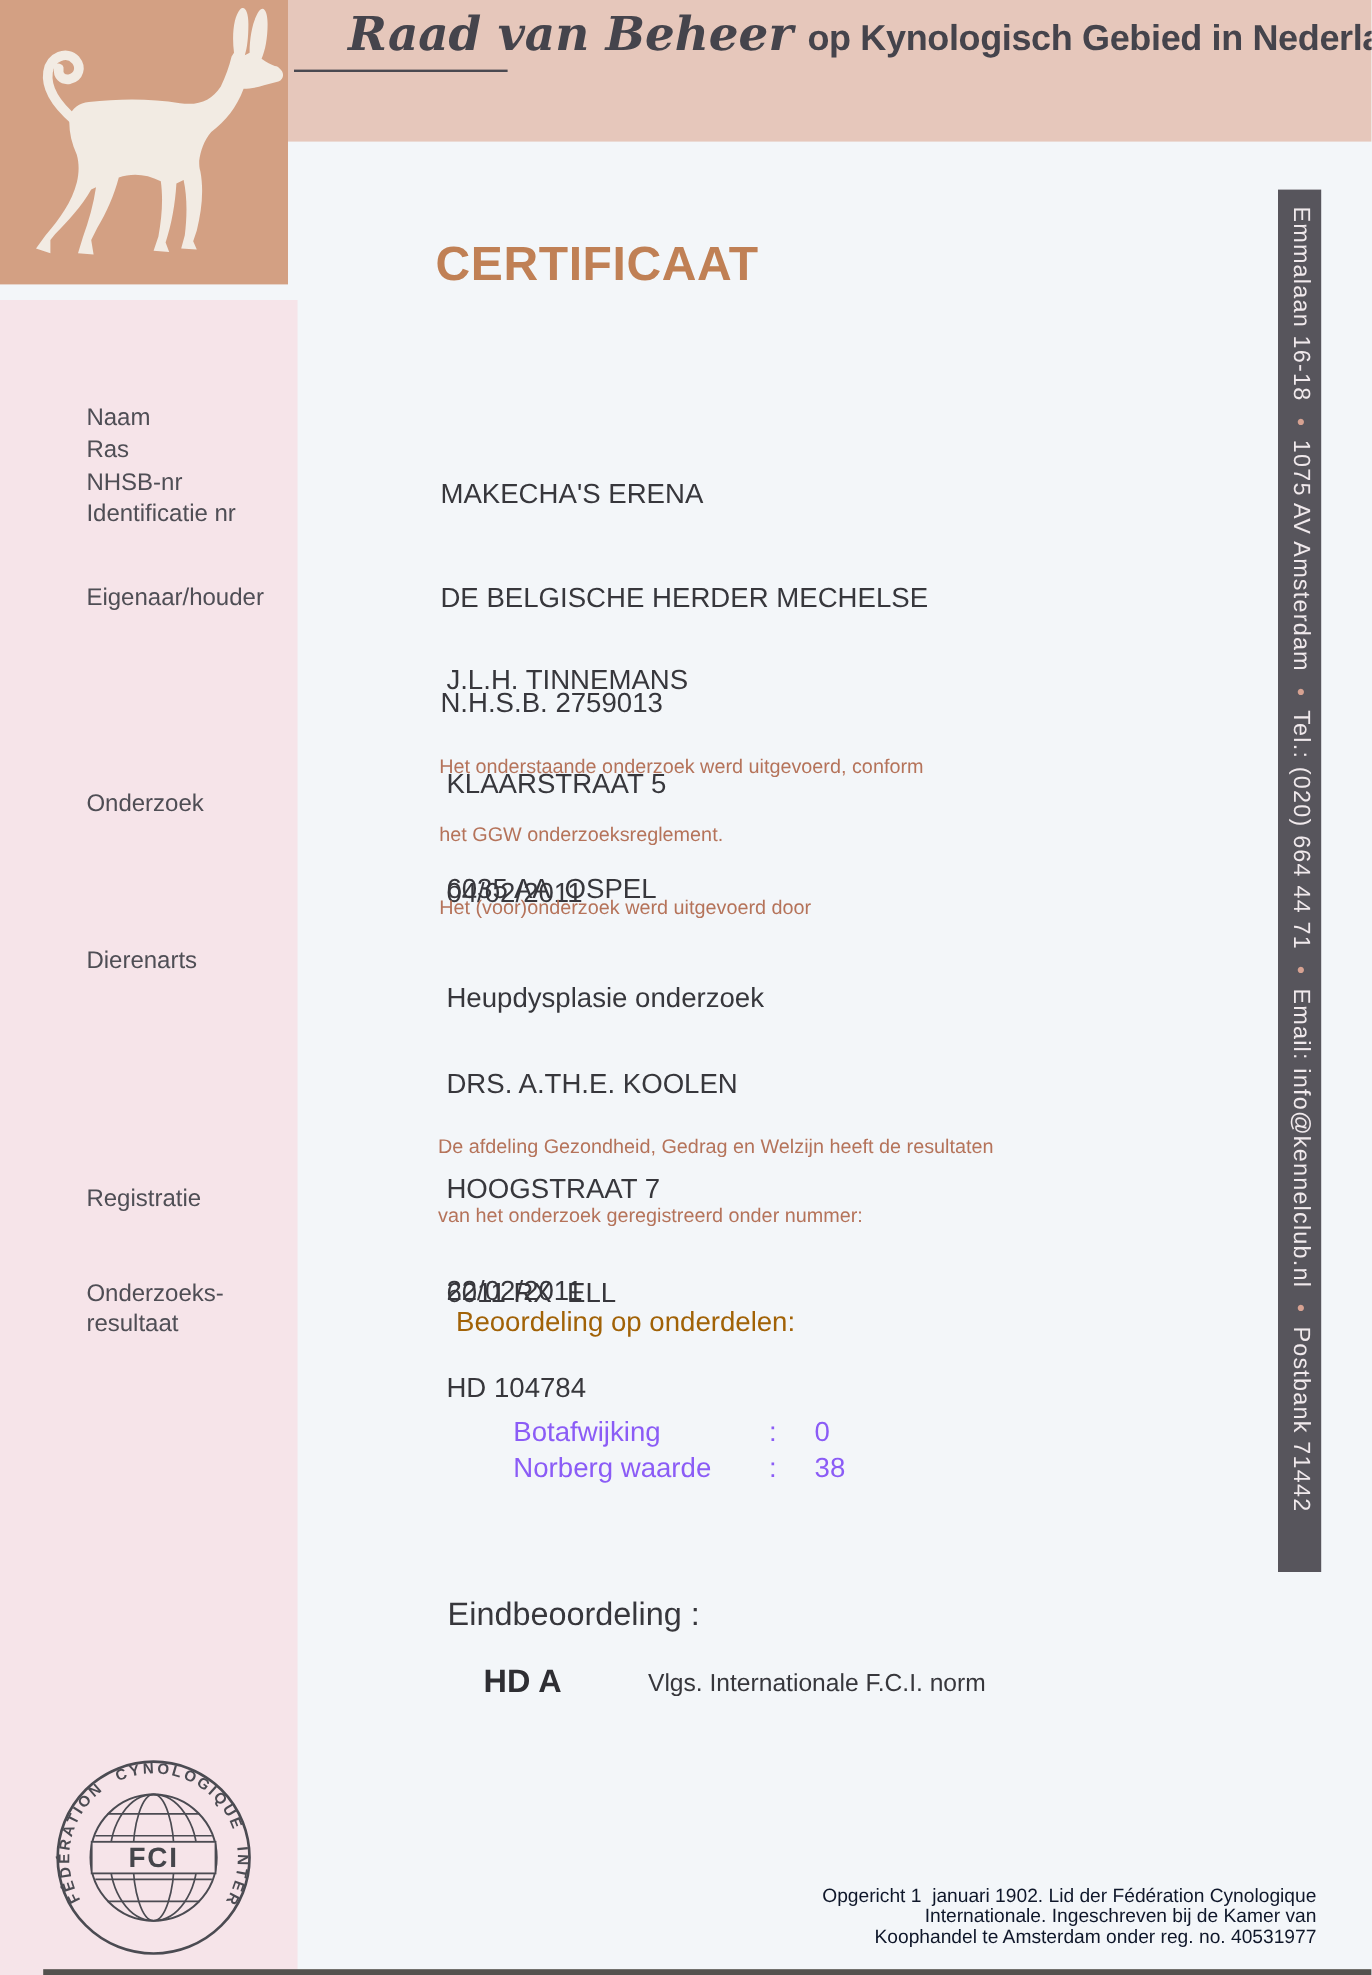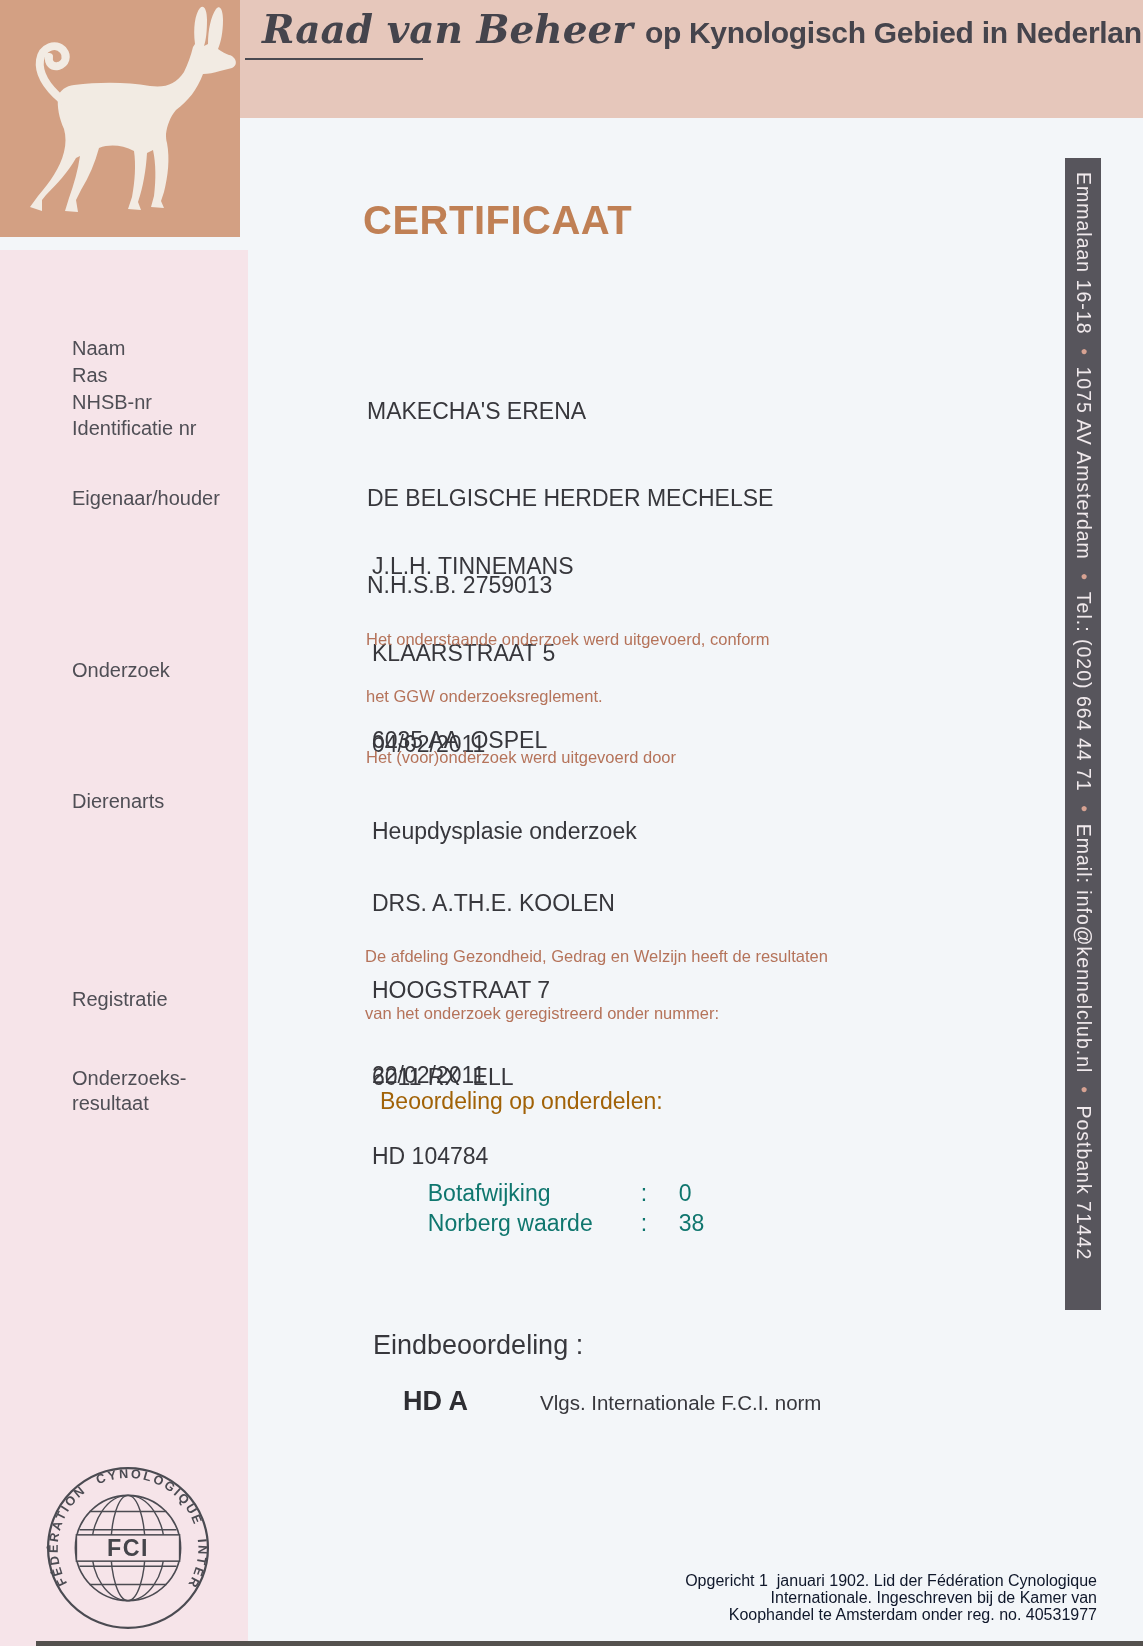--- a/index.html
+++ b/index.html
@@ -4,21 +4,21 @@
 <style>
   html,body{margin:0;padding:0;}
   body{width:1143px;height:1646px;position:relative;overflow:hidden;
        background:#f3f6f9;font-family:"Liberation Sans",sans-serif;}
   .abs{position:absolute;}
 
   
   .tan-box{left:0;top:0;width:240px;height:237px;background:#d3a083;overflow:hidden;}
   .band{left:240px;top:0;width:903px;height:118px;background:#e6c7bb;}
   .band-title{left:22px;top:6px;white-space:nowrap;color:#45444c;}
-  .org-script{font-family:"DejaVu Serif","Liberation Serif",serif;font-style:italic;font-weight:bold;font-size:39px;}
+  .org-script{font-family:"DejaVu Serif","Liberation Serif",serif;font-style:italic;font-weight:bold;font-size:39px;margin-left:28px;}
   .org-rest{font-size:30px;font-weight:bold;margin-left:12px;letter-spacing:-0.3px;}
   .band-underline{left:5px;top:58px;width:178px;height:2px;background:#4a4950;}
   .band-sub{right:86px;top:76px;font-size:25px;font-weight:bold;font-style:italic;color:#45444c;white-space:nowrap;}
 
   
   .pink-col{left:0;top:250px;width:248px;height:1396px;background:#f6e4e9;}
   .side-label{left:72px;font-size:20px;color:#4f4e55;width:160px;line-height:25px;}
 
   
   .cert-title{left:363px;top:198px;font-size:40px;font-weight:bold;color:#c08055;letter-spacing:0.5px;}
@@ -26,21 +26,21 @@
   .note{color:#b5735a;font-size:16.5px;line-height:19px;white-space:pre;}
   .dog-block{left:367px;top:339px;}
   .owner-block{left:372px;top:494px;}
   .exam-note{left:366px;top:592px;}
   .exam-block{left:372px;top:672px;}
   .performed-note{left:366px;top:748px;}
   .vet-block{left:372px;top:831px;}
   .registered-note{left:365px;top:909px;}
   .reg-block{left:372px;top:1008px;line-height:27px;}
   .assess-heading{left:380px;top:1088px;font-size:23px;color:#a16207;}
-  .assess-row{left:415px;color:#0f766e;font-size:23px;white-space:pre;}
+  .assess-row{left:415px;color:#8b5cf6;font-size:23px;white-space:pre;}
   .assess-row .lbl{display:inline-block;width:213px;}
   .assess-row .sep{display:inline-block;width:38px;}
   .row-0{top:1153px;} .row-1{top:1183px;}
   .final-label{left:373px;top:1330px;font-size:27px;color:#37373c;}
   .final-value{left:403px;top:1386px;font-size:27px;font-weight:bold;color:#2e2e33;}
   .final-norm{left:540px;top:1391px;font-size:20.5px;color:#37373c;}
 
   
   .vbar{left:1065px;top:158px;width:36px;height:1152px;background:#57555c;
         writing-mode:vertical-rl;text-orientation:mixed;

